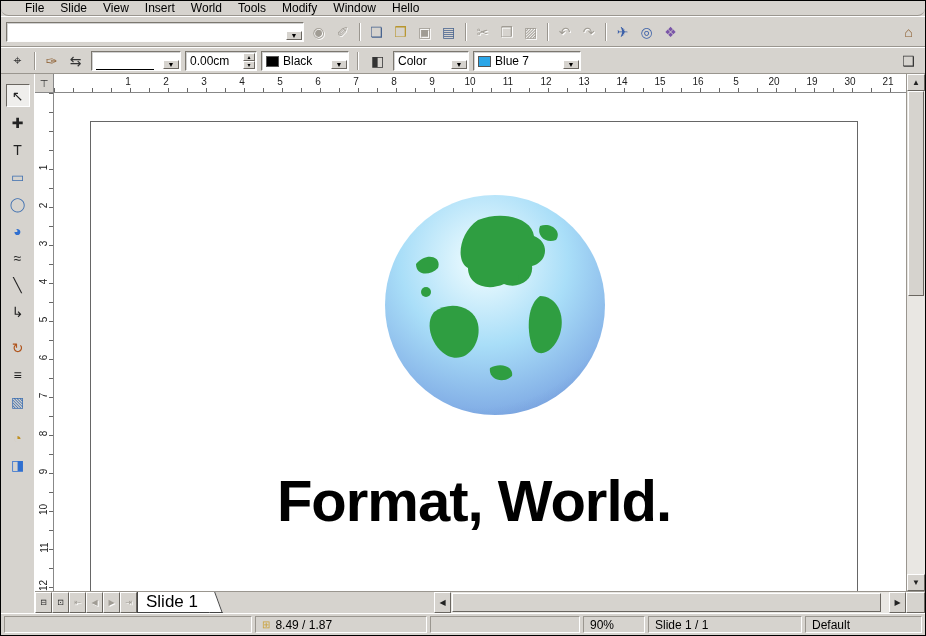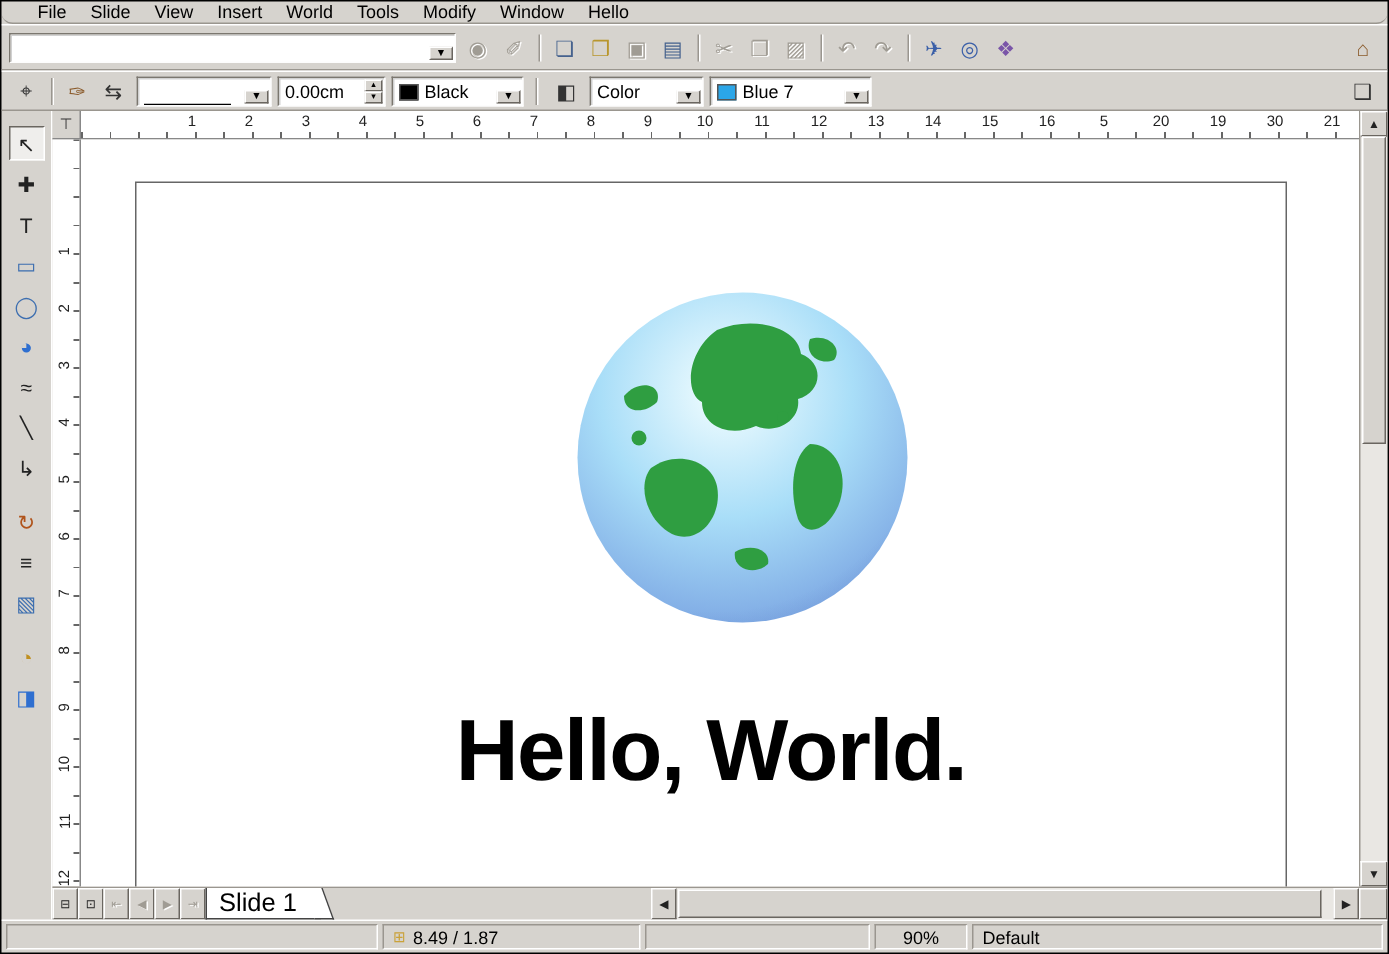--- a/index.html
+++ b/index.html
@@ -76,21 +76,21 @@
   .hs-btn{width:17px;flex:none;background:#d6d3ce;border:1px solid;border-color:#fff #6a6660 #6a6660 #fff;display:flex;align-items:center;justify-content:center;font-size:8px;color:#222;}
   .hs-track{flex:1;position:relative;}
   .hs-thumb{position:absolute;top:1px;bottom:1px;left:1px;right:8px;background:#d6d3ce;border:1px solid;border-color:#fff #6a6660 #6a6660 #fff;}
   .scroll-corner{width:19px;flex:none;background:#d6d3ce;border:1px solid;border-color:#fff #6a6660 #6a6660 #fff;}
   
   .statusbar{height:22px;flex:none;display:flex;align-items:center;gap:3px;padding:2px 3px;border-top:1px solid #fff;}
   .cell{height:17px;border:1px solid;border-color:#9a968f #fff #fff #9a968f;display:flex;align-items:center;gap:5px;padding:0 6px;font-size:12px;white-space:nowrap;overflow:hidden;}
   .c1{width:248px;flex:none;}
   .c2{width:172px;flex:none;}
   .c3{width:150px;flex:none;}
-  .c4{width:62px;flex:none;justify-content:center;}
+  .c4{width:62px;flex:none;}
   .c5{width:154px;flex:none;}
   .c6{flex:1;}
   .small-glyph{font-size:10px;color:#caa23a;}
 </style>
 </head>
 <body>
 
 <div class="window">
 
   <div class="menubar">
@@ -371,21 +371,21 @@
           <path d="M158,104 C174,104 184,122 178,142 C172,160 156,168 150,154 C144,136 146,112 158,104 Z"></path>
           <path d="M34,72 C44,60 60,64 56,76 C48,84 34,84 34,72 Z"></path>
           <path d="M52,120 C68,108 92,114 96,132 C100,152 84,172 66,164 C50,156 42,132 52,120 Z"></path>
           <path d="M108,176 C118,170 132,174 130,184 C122,192 106,188 108,176 Z"></path>
           <circle cx="44" cy="100" r="5"></circle>
           <circle cx="140" cy="86" r="4"></circle>
         </g>
         <circle cx="113" cy="113" r="110" fill="url(#shadeGrad)"></circle>
       </svg>
 
-      <div class="slide-title">Hello, World.</div>
+      <div class="slide-title">Format, World.</div>
     </div>
 
     <div class="vscroll">
       <div class="vs-btn">▲</div>
       <div class="vs-track">
         <div class="vs-thumb"></div>
       </div>
       <div class="vs-btn">▼</div>
     </div>
 
@@ -435,18 +435,21 @@
   <div class="statusbar">
     <div class="cell c1"></div>
     <div class="cell c2">
       <span class="small-glyph">⊞</span>
       <span>8.49 / 1.87</span>
     </div>
     <div class="cell c3"></div>
     <div class="cell c4">
       <span>90%</span>
     </div>
+    <div class="cell c5">
+      <span>Slide 1 / 1</span>
+    </div>
     <div class="cell c6">
       <span>Default</span>
     </div>
   </div>
 
 </div>
 
 </body></html>

